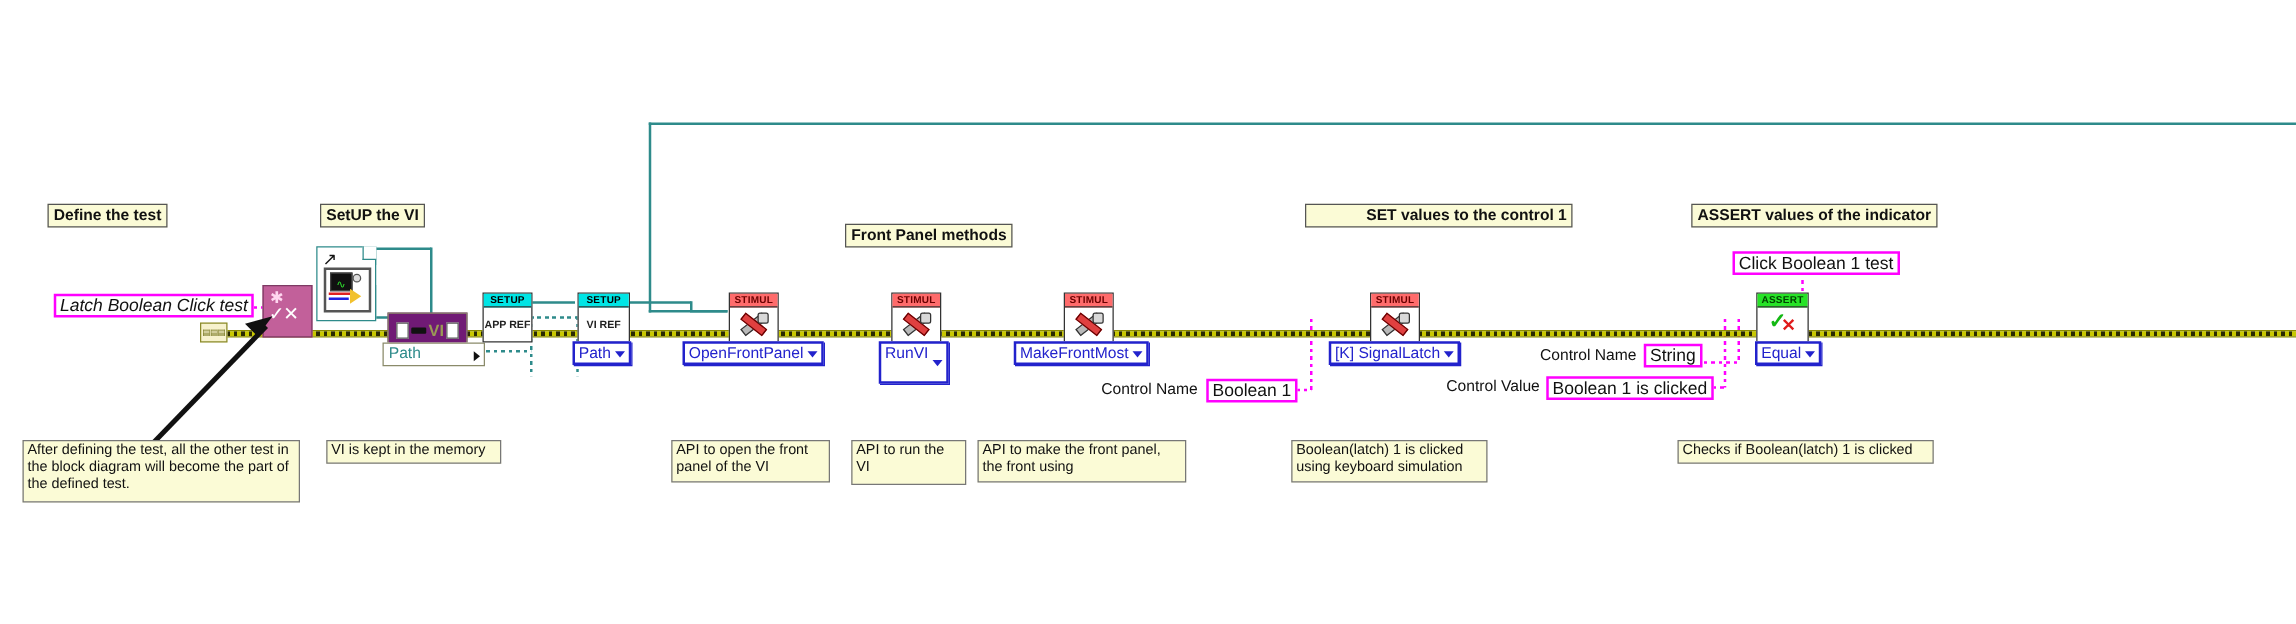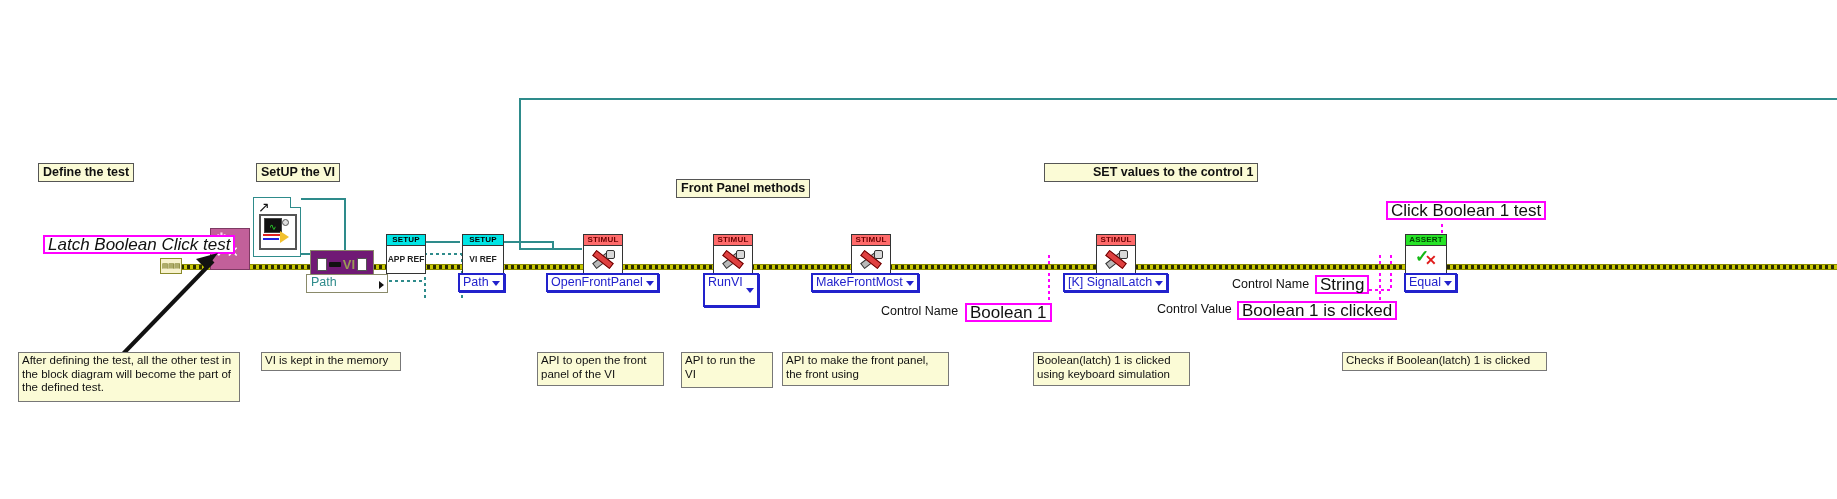--- a/index.html
+++ b/index.html
@@ -18,21 +18,21 @@
 
   
   .note{
     background:#fbfbd6;border:1px solid #777;color:#111;
     font-size:11.5px;line-height:13.5px;padding:1px 3px;
   }
 
   
   .mag-const{
     background:#ffffff;border:2px solid #ff00ff;color:#111;
-    font-size:17px;line-height:15px;padding:0px 3px;white-space:nowrap;
+    font-size:14px;line-height:15px;padding:0px 3px;white-space:nowrap;
   }
 
   
   .plain-label{font-size:12.5px;line-height:15px;color:#111;white-space:nowrap;}
 
   
   .bus-wire{
     position:absolute;height:4px;
     background:repeating-linear-gradient(to right,#c8c800 0 3px,#2b2b00 3px 6px);
     border-top:1px solid #8a8a00;border-bottom:1px solid #8a8a00;
@@ -138,20 +138,21 @@
 </style>
 </head>
 <body>
 
 <div id="canvas">
 
   <div class="abs sect-title" style="left:38px;top:121px;">Define the test</div>
   <div class="abs sect-title" style="left:256px;top:121px;">SetUP the VI</div>
   <div class="abs sect-title" style="left:676px;top:137px;">Front Panel methods</div>
   <div class="abs sect-title" style="left:1044px;top:121px;padding-left:48px;">SET values to the control 1</div>
+  <div class="abs sect-title" style="left:1353px;top:121px;">ASSERT values of the indicator</div>
 
   <div class="teal-v" style="left:519px;top:56px;height:152px;"></div>
   <div class="teal-h" style="left:519px;top:56px;width:1318px;"></div>
   <div class="teal-h" style="left:519px;top:206px;width:63px;"></div>
 
   <div class="teal-v" style="left:299px;top:156px;height:14px;"></div>
   <div class="teal-h" style="left:299px;top:156px;width:46px;"></div>
   <div class="teal-v" style="left:344px;top:156px;height:56px;"></div>
   <div class="teal-h" style="left:300px;top:211px;width:45px;"></div>
   <div class="teal-v" style="left:299px;top:186px;height:26px;"></div>

